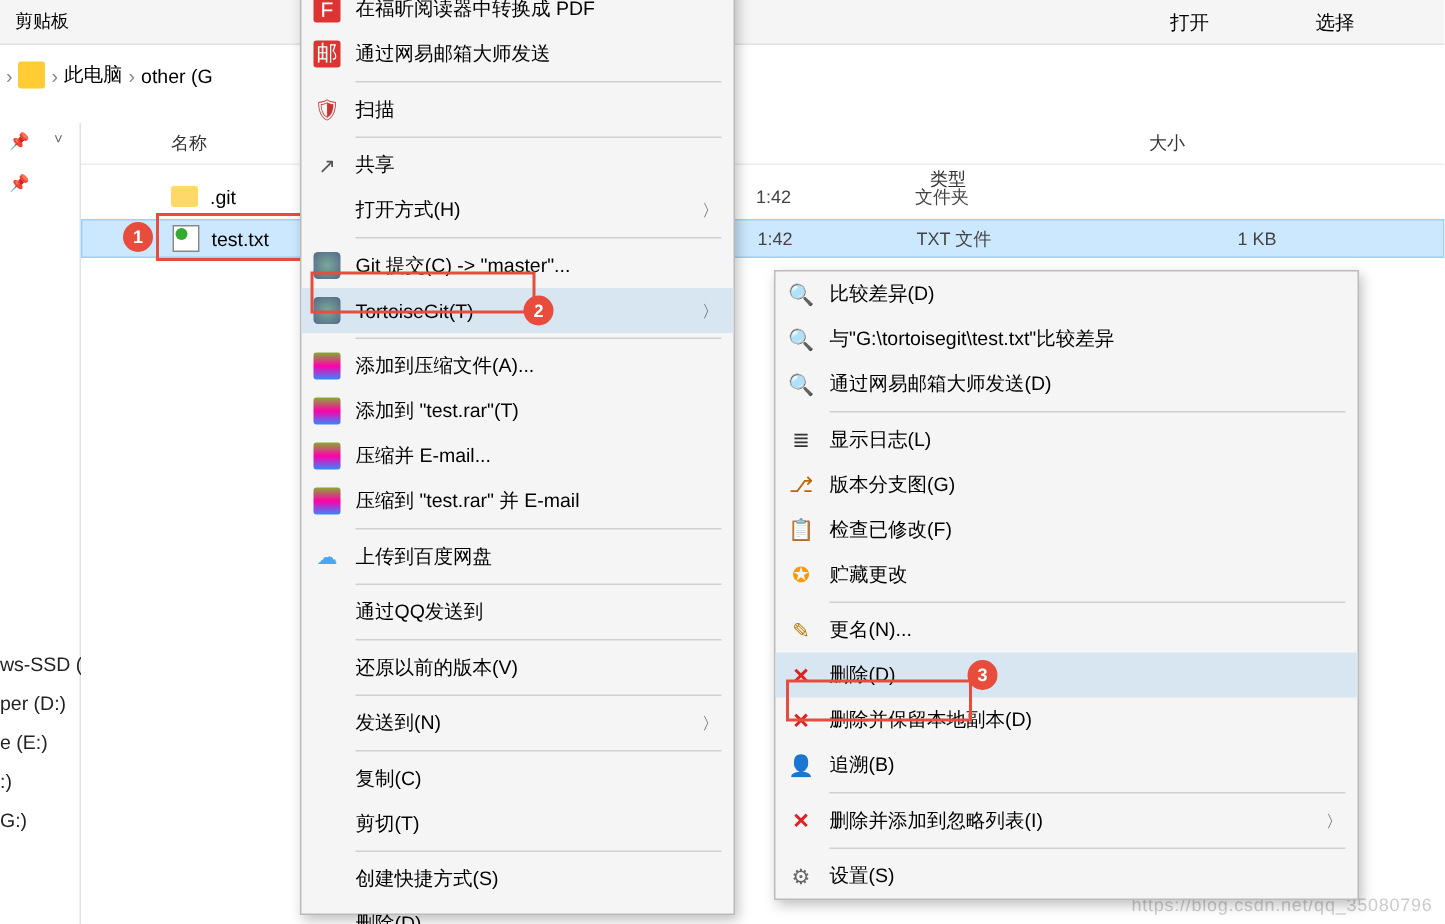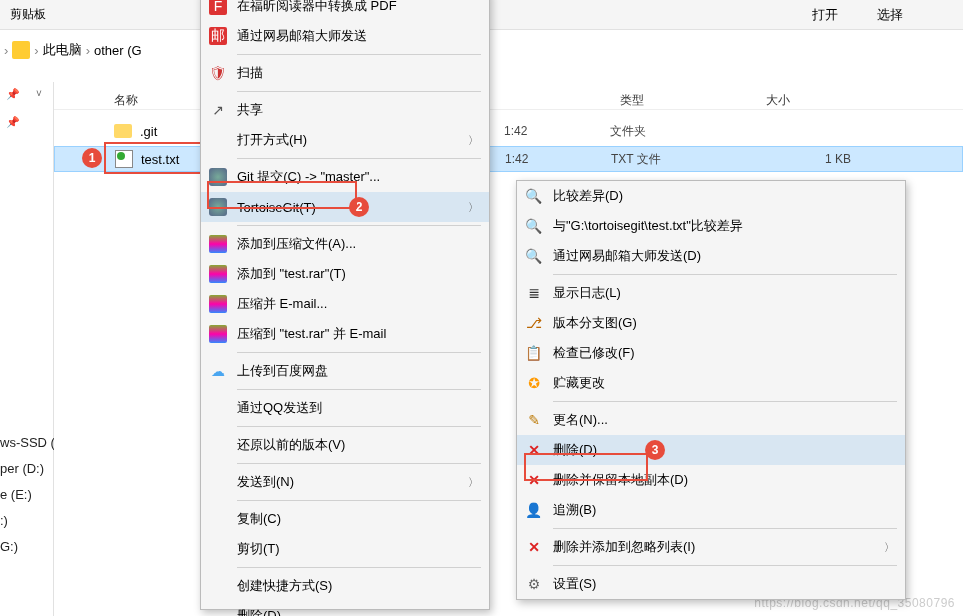--- a/index.html
+++ b/index.html
@@ -1,35 +1,35 @@
 <!DOCTYPE html>
 <html><head>
 <meta charset="utf-8">
 <style>
 * { margin: 0; padding: 0; box-sizing: border-box; font-family: "Microsoft YaHei", "Segoe UI", sans-serif; font-size: 13px; }
 body { width: 963px; height: 616px; background: #fff; position: relative; overflow: hidden; color: #000; }
 
 .ribbon-top { position: absolute; top: 0; left: 0; right: 0; height: 30px; border-bottom: 1px solid #e1e1e1; background: #f5f5f5; display: flex; align-items: center; }
 .ribbon-label { padding: 4px 10px; font-size: 12px; }
-.ribbon-actions { position: absolute; right: 60px; top: 0; display: flex; gap: 39px; font-size: 12px; padding-top: 6px; }
+.ribbon-actions { position: absolute; right: 60px; top: 0; display: flex; gap: 71px; font-size: 12px; padding-top: 6px; }
 
 .breadcrumb { position: absolute; top: 38px; left: 0; display: flex; align-items: center; height: 24px; gap: 4px; padding-left: 4px; }
 .bc-icon { width: 18px; height: 18px; background: #ffcc33; border-radius: 2px; }
 .bc-sep { color: #888; }
 .bc-text { font-size: 13px; }
 
 .sidebar { position: absolute; left: 0; top: 82px; width: 54px; bottom: 0; border-right: 1px solid #e1e1e1; }
 .sidebar-pane { position: absolute; left: 0; top: 430px; width: 54px; font-size: 12px; color: #222; line-height: 26px; }
 .sidebar-pane div { white-space: nowrap; overflow: hidden; }
 .pin { position: absolute; left: 6px; color: #888; font-size: 11px; }
 .pin1 { top: 88px; } .pin2 { top: 116px; }
 .tree-btn { position: absolute; left: 36px; top: 88px; width: 12px; height: 12px; color: #666; font-size: 10px; }
 
 .file-area { position: absolute; left: 54px; top: 82px; right: 0; bottom: 0; }
-.column-headers { position: absolute; top: 0; left: 0; right: 0; height: 28px; display: flex; align-items: flex-end; border-bottom: 1px solid #eee; }
+.column-headers { position: absolute; top: 0; left: 0; right: 0; height: 28px; display: flex; align-items: center; border-bottom: 1px solid #eee; }
 .col { padding: 0 10px; font-size: 12px; color: #333; }
 .col-name { width: 150px; margin-left: 50px; }
 .col-type { position: absolute; left: 556px; margin-top: 48px; }
 .col-size { position: absolute; left: 702px; }
 
 .file-row { position: absolute; left: 0; right: 0; height: 26px; display: flex; align-items: center; }
 .file-row.selected { background: #cce8ff; border: 1px solid #99d1ff; }
 .row1 { top: 36px; }
 .row2 { top: 64px; }
 .file-highlight { position: absolute; left: 50px; top: 60px; width: 100px; height: 32px; border: 2px solid #e74c3c; z-index: 2; }

